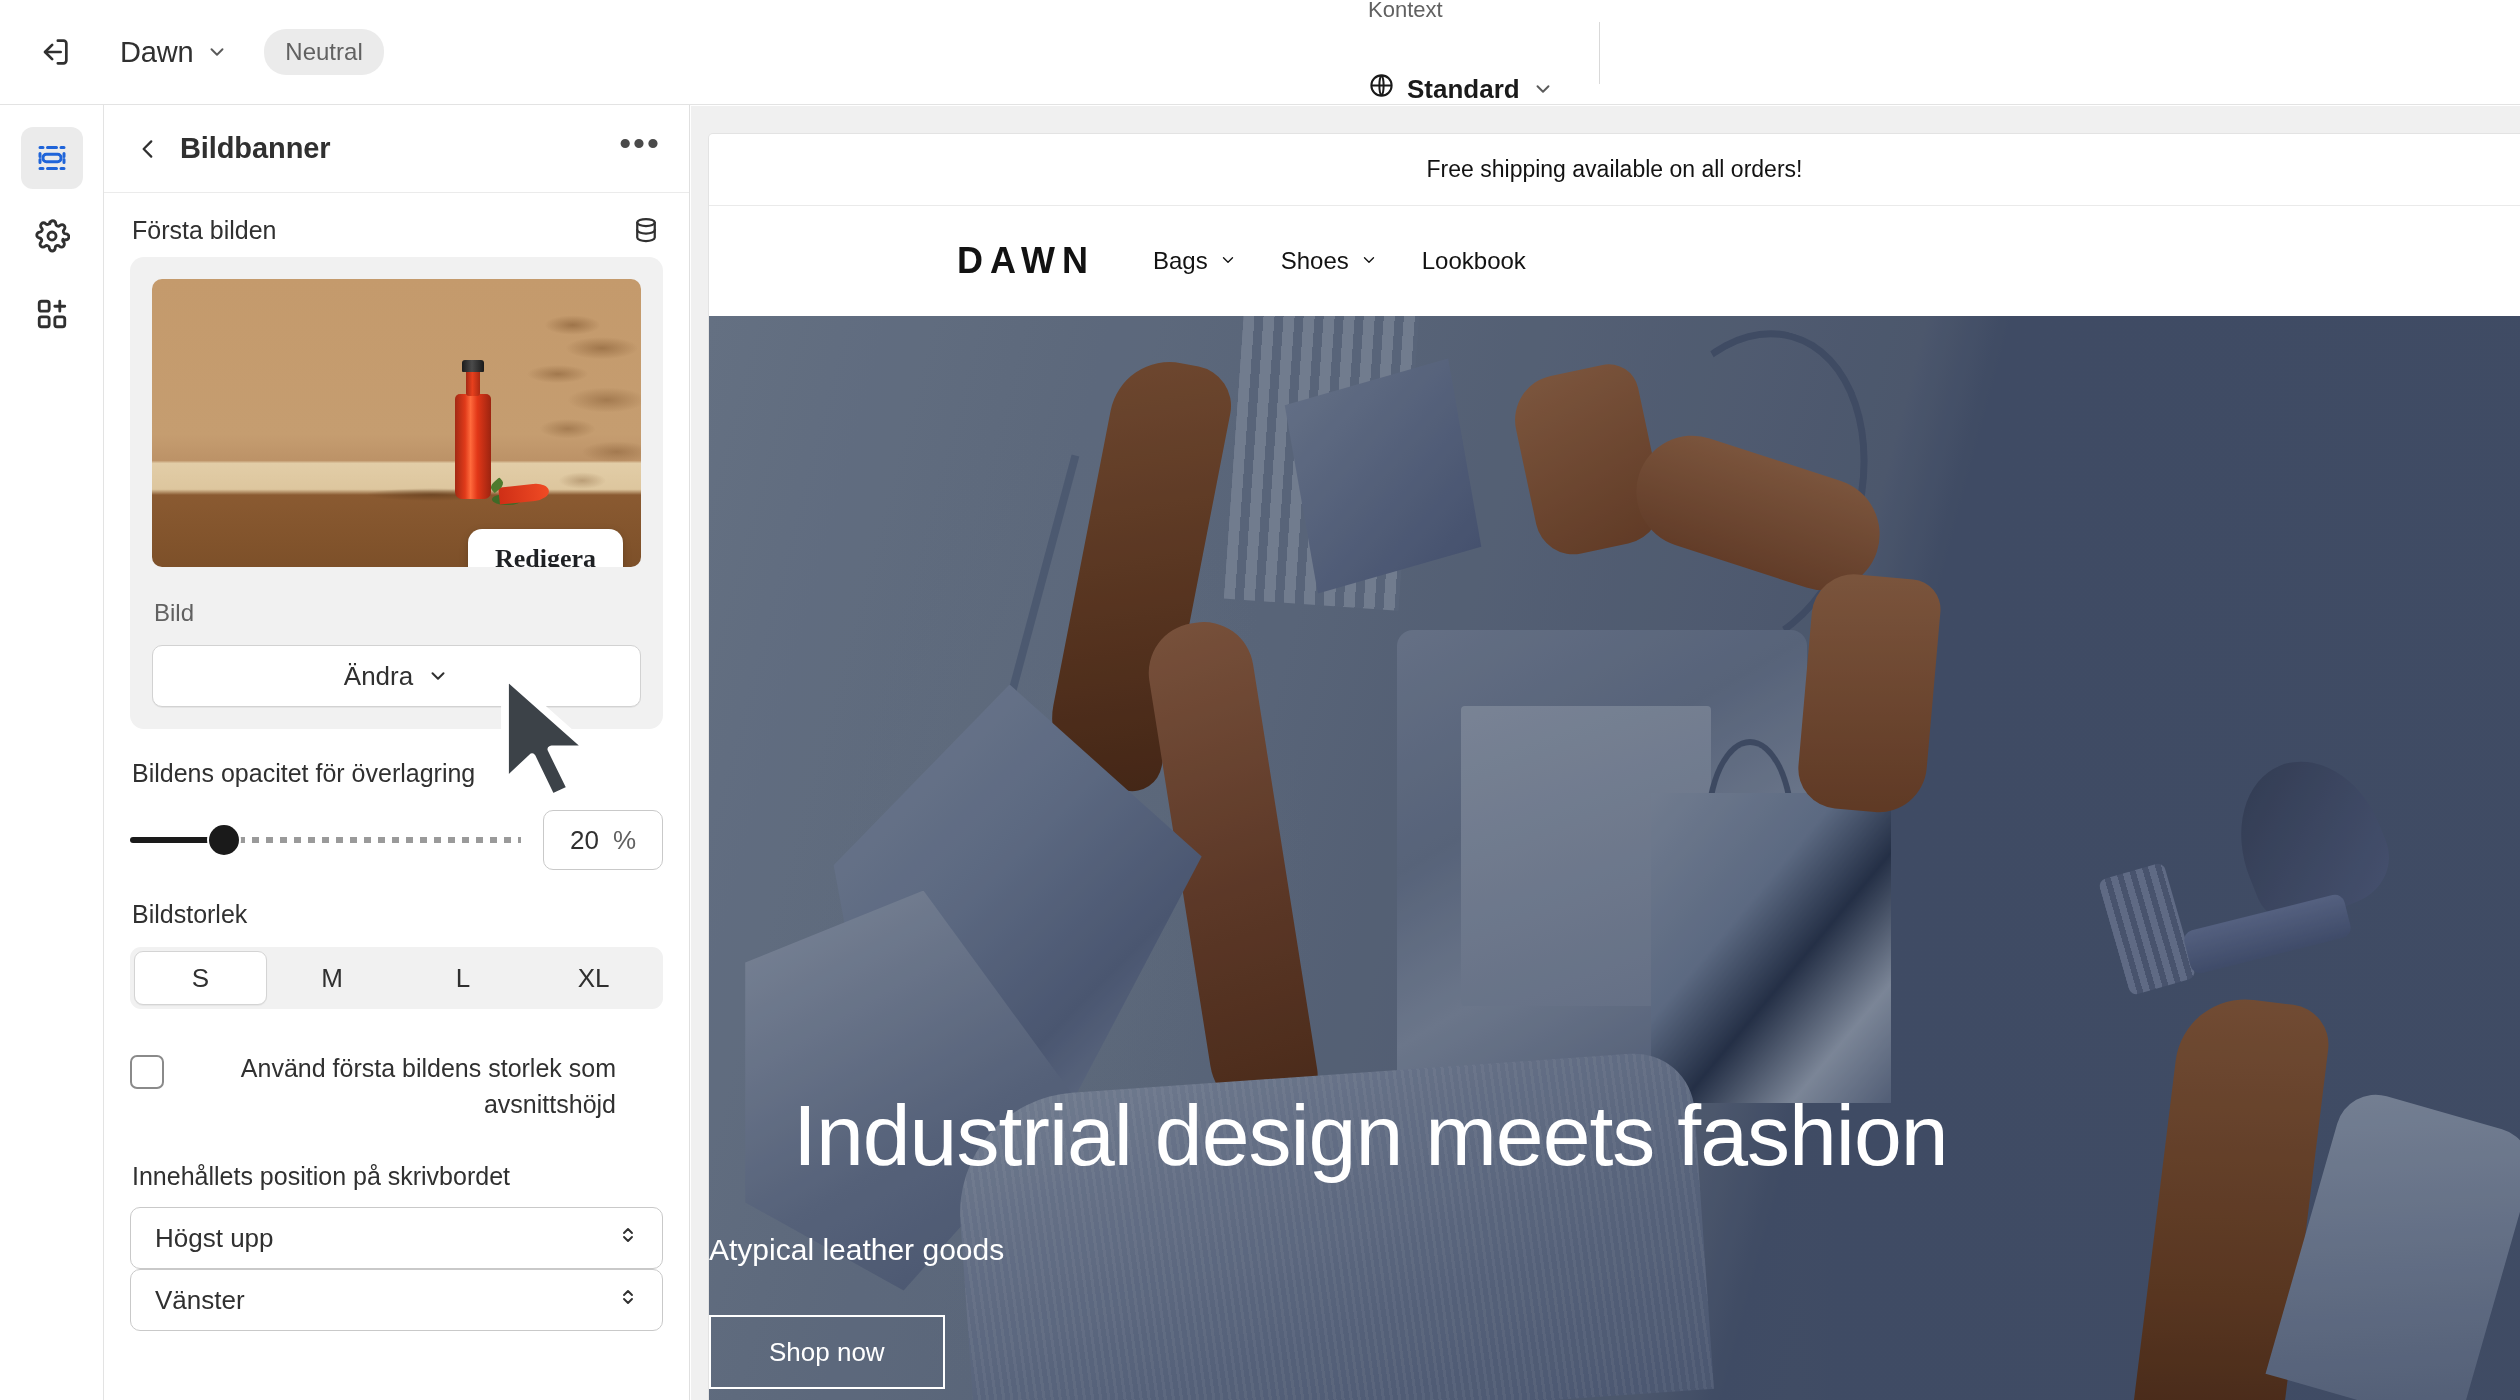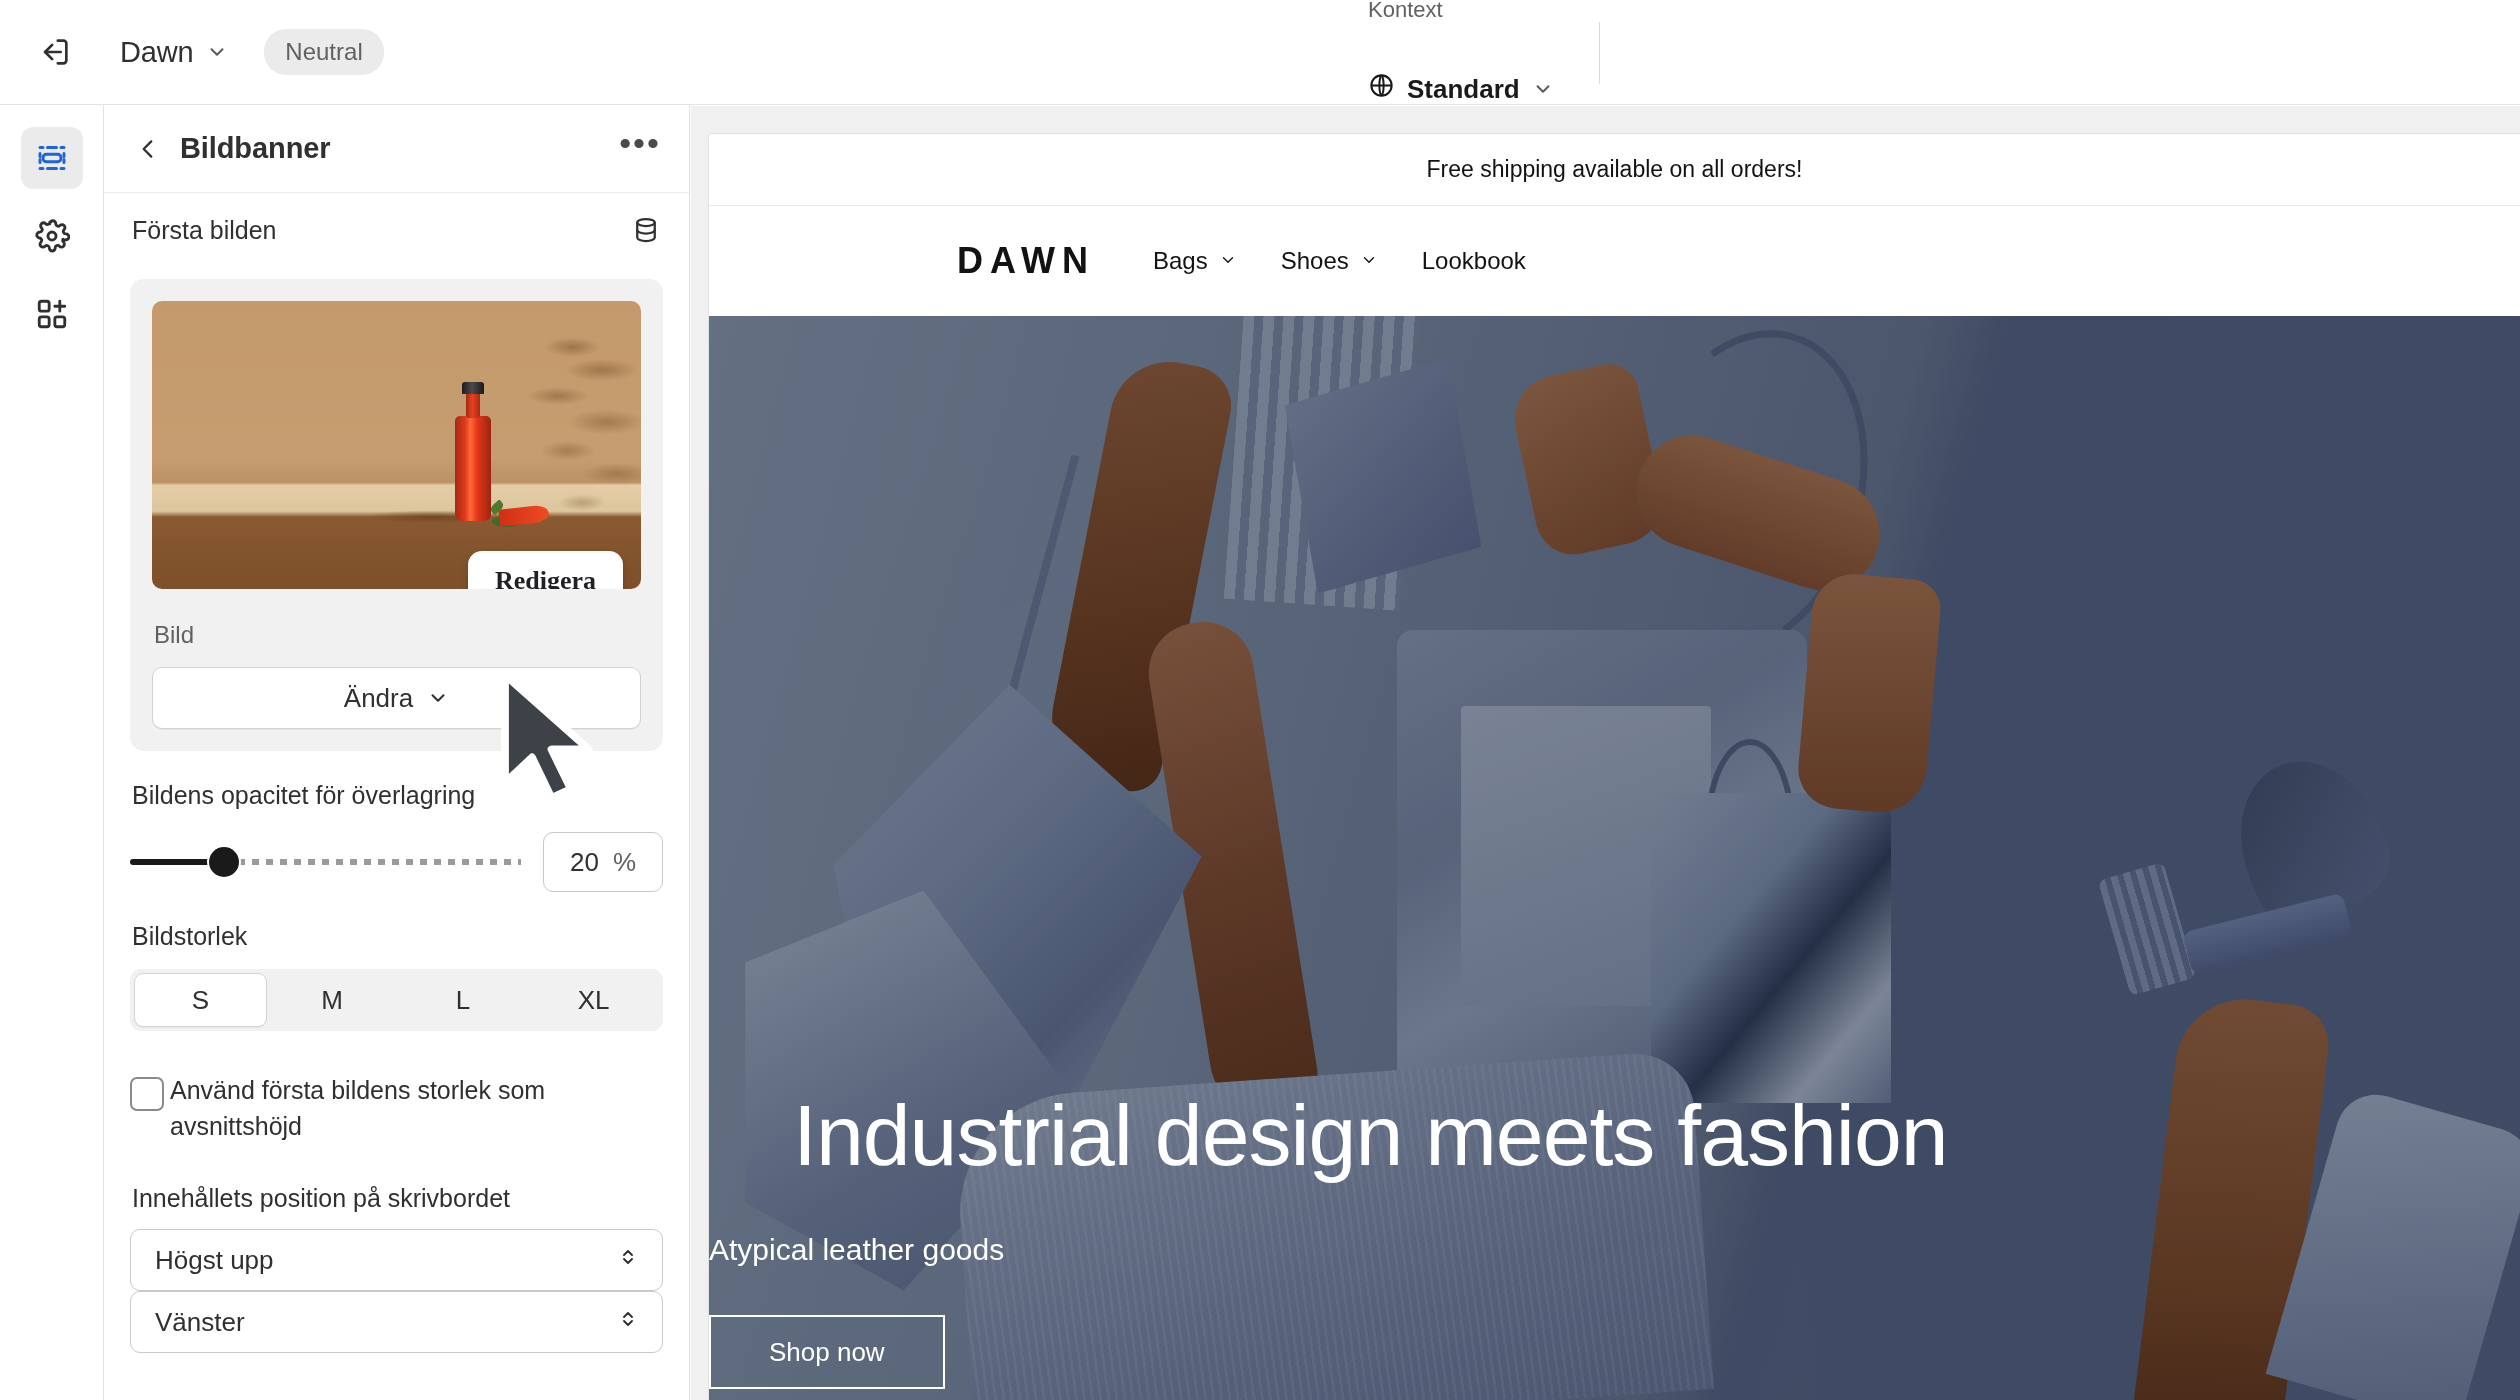--- a/index.html
+++ b/index.html
@@ -114,21 +114,21 @@
     width: 46px; height: 46px; border-radius: 8px;
     display: flex; align-items: center; justify-content: center;
     cursor: pointer; color: #4a4a4a; font-size: 34px;
     letter-spacing: 2px; line-height: 0.4; padding-bottom: 10px;
   }
 
   .panel-body { padding: 22px 26px 0 26px; }
 
   .sec-head {
     display: flex; align-items: center; justify-content: space-between;
-    margin-bottom: 34px; padding: 0 2px; text-align: center;
+    margin-bottom: 12px; padding: 0 2px; text-align: center;
   }
   .sec-title { font-size: 25px; color: #303030; }
   .db-icon { cursor: pointer; display: flex; }
 
   .image-card {
     background: #f1f1f1; border-radius: 14px;
     padding: 22px; position: relative;
   }
   .thumb {
     position: relative;
@@ -261,22 +261,22 @@
     font-size: 26px; color: #303030; border-radius: 9px;
     cursor: pointer;
   }
   .seg.active {
     background: #ffffff; border: 1px solid #d4d4d4;
     box-shadow: 0 1px 1px rgba(0,0,0,.05);
     font-weight: 400;
   }
 
   .check-row {
-    display: flex; align-items: flex-start; gap: 6px;
-    margin-top: 42px; cursor: pointer;
+    display: flex; align-items: flex-start; gap: 22px;
+    margin-top: 42px; cursor: pointer; text-align: right;
   }
   .checkbox {
     width: 34px; height: 34px; flex: 0 0 auto;
     border: 2px solid #8a8a8a; border-radius: 7px; background: #fff;
     margin-top: 4px;
   }
   .check-label {
     font-size: 25px; color: #303030; line-height: 1.42; max-width: 430px;
   }
 

